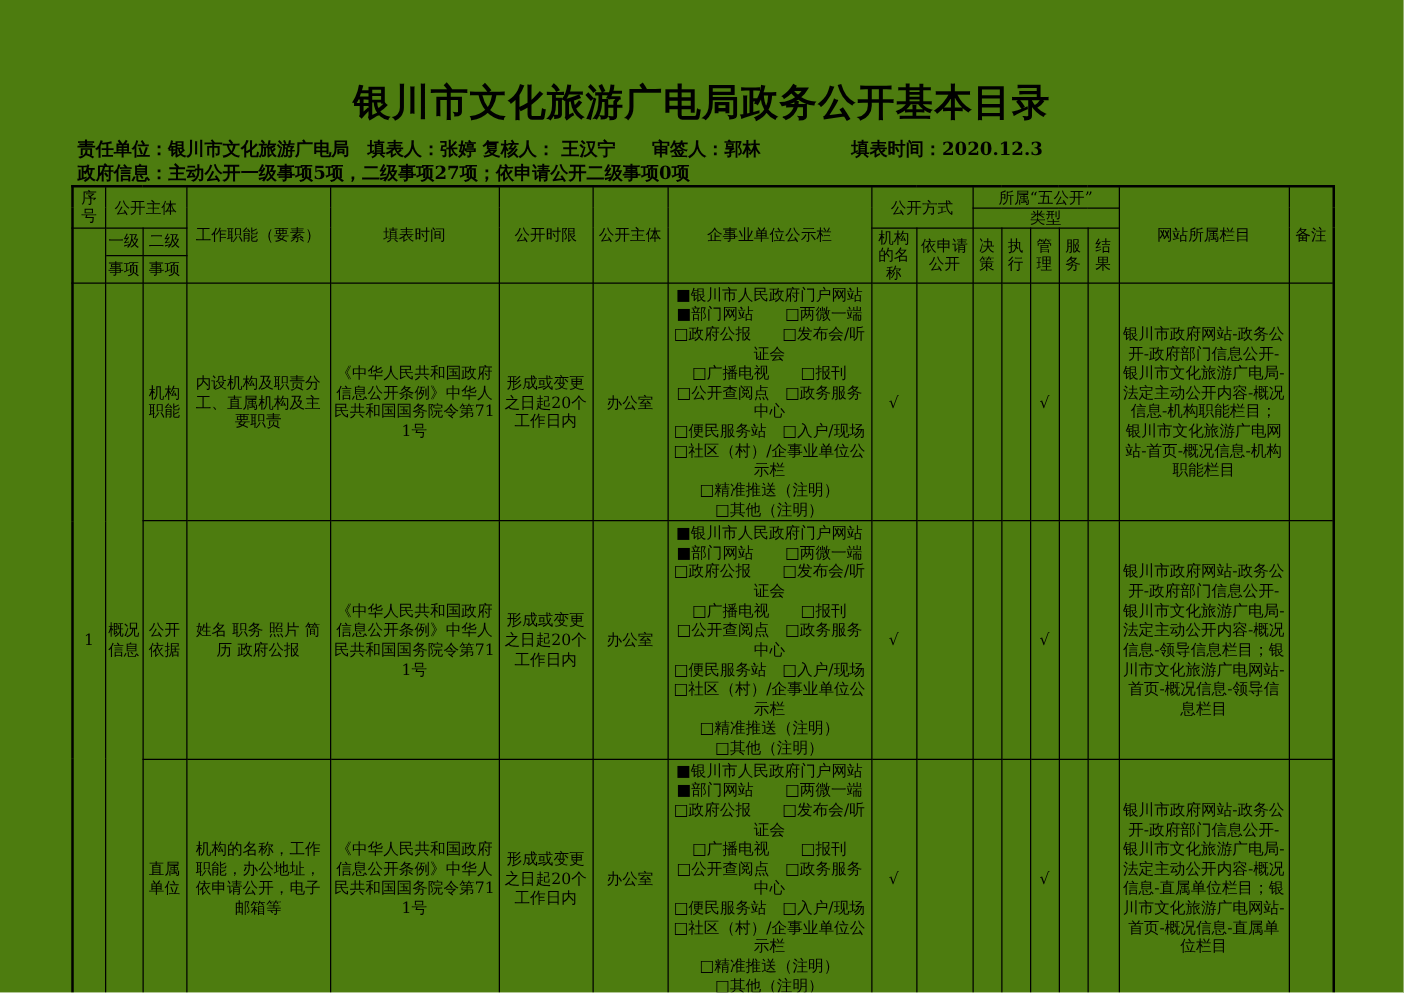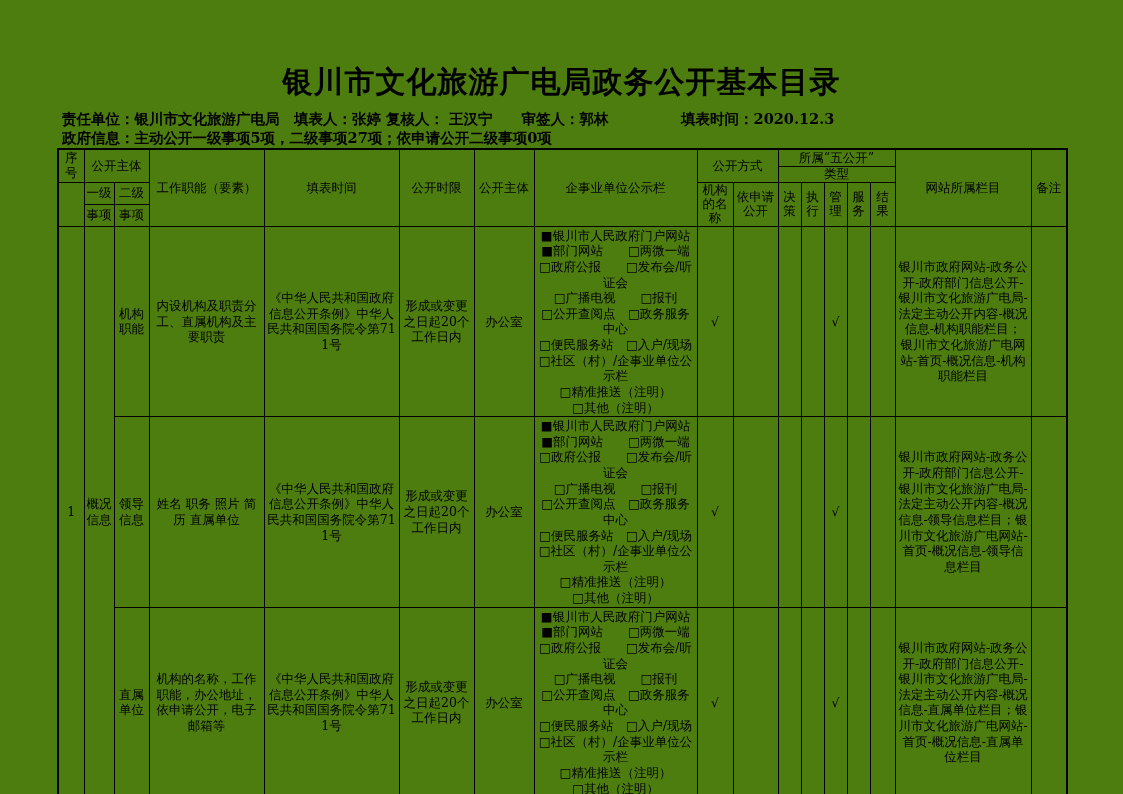--- a/index.html
+++ b/index.html
@@ -111,22 +111,22 @@
       <td class="check"></td>
       <td class="check">√</td>
       <td class="check"></td>
       <td class="check"></td>
       <td class="website">银川市政府网站-政务公开-政府部门信息公开-银川市文化旅游广电局-法定主动公开内容-概况信息-机构职能栏目；
 银川市文化旅游广电网站-首页-概况信息-机构职能栏目</td>
       <td></td>
     </tr>
 
     <tr class="r2">
-      <td>领导信息</td>
-      <td class="left">姓名 职务 照片 简历 直属单位</td>
+      <td>公开依据</td>
+      <td class="left">姓名 职务 照片 简历 政府公报</td>
       <td class="left">《中华人民共和国政府信息公开条例》中华人民共和国国务院令第711号</td>
       <td class="left">形成或变更之日起20个工作日内</td>
       <td class="left">办公室</td>
       <td class="channels">■银川市人民政府门户网站
 ■部门网站　　□两微一端
 □政府公报　　□发布会/听证会
 □广播电视　　□报刊
 □公开查阅点　□政务服务中心
 □便民服务站　□入户/现场
 □社区（村）/企事业单位公示栏

